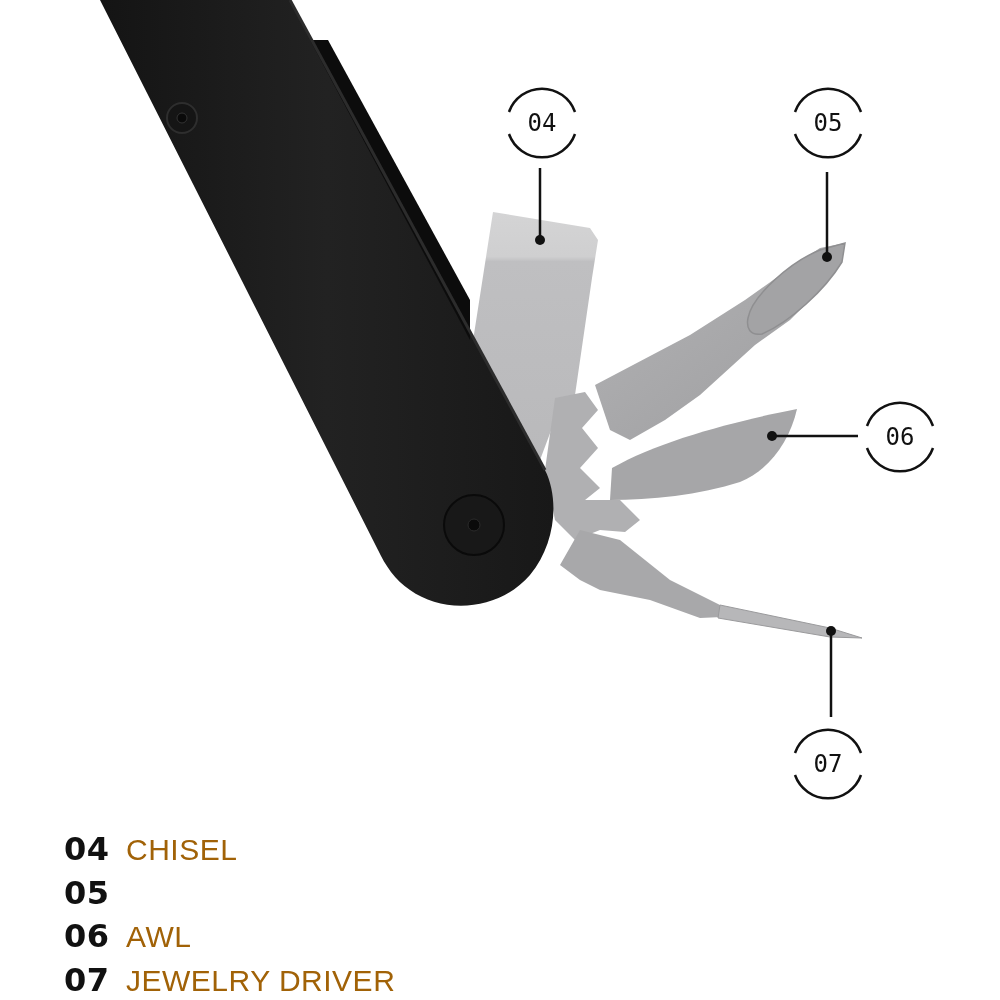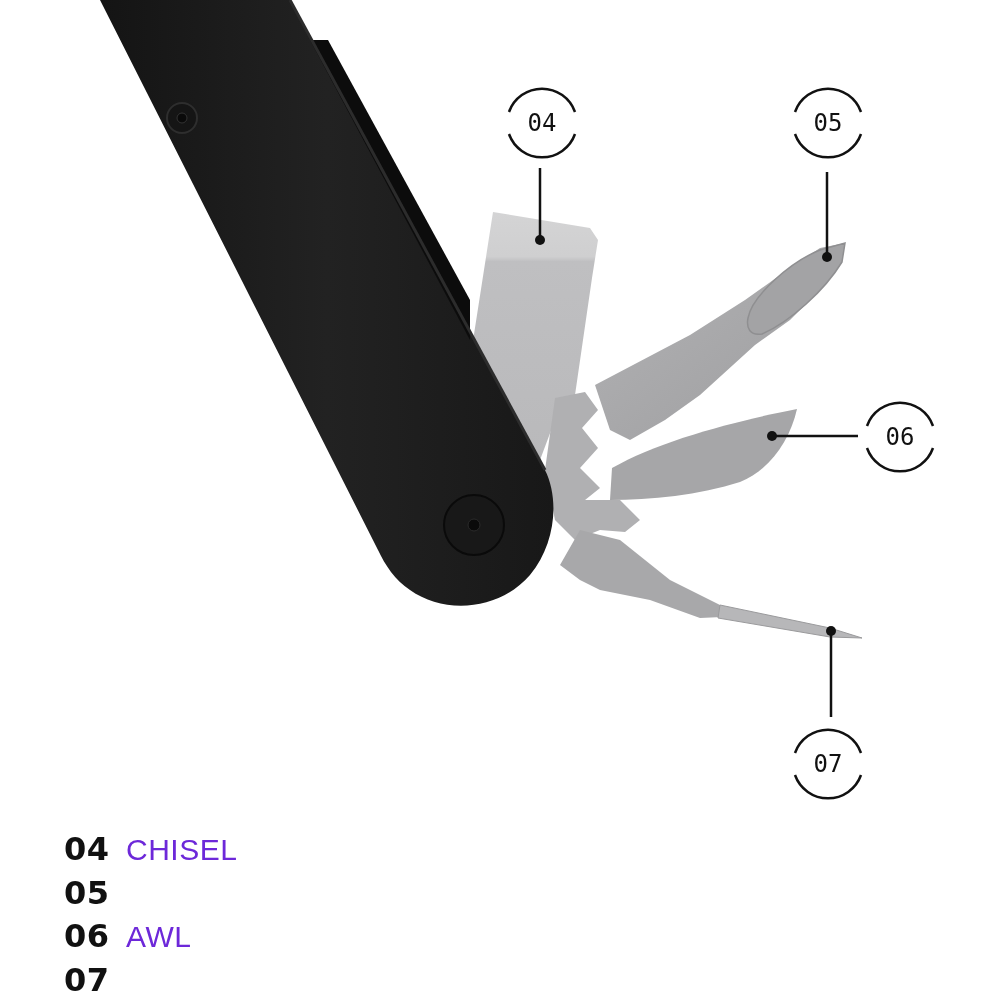--- a/index.html
+++ b/index.html
@@ -9,21 +9,21 @@
   .callout { position: absolute; width: 72px; height: 72px; }
   .callout-num { position: absolute; left: 0; top: 0; width: 72px; height: 72px;
                  display: flex; align-items: center; justify-content: center;
                  font-family: "DejaVu Sans Mono", "Liberation Mono", monospace;
                  font-size: 24px; font-weight: normal; color: #111111; letter-spacing: 0px; }
   .legend { position: absolute; left: 64px; top: 830px; }
   .legend-row { display: flex; align-items: baseline; height: 43.5px; }
   .legend-num { font-family: "DejaVu Sans", "Liberation Sans", sans-serif; font-weight: bold;
                 font-size: 32px; color: #111111; width: 62px; letter-spacing: 0.5px; }
   .legend-label { font-family: "Liberation Sans", "DejaVu Sans", sans-serif; font-size: 30px;
-                  color: #6d28d9; letter-spacing: 0.5px; font-stretch: condensed; }
+                  color: #a16207; letter-spacing: 0.5px; font-stretch: condensed; }
 </style>
 </head>
 <body>
 
 <svg class="scene" width="1000" height="1000" viewBox="0 0 1000 1000">
   <defs>
     <linearGradient id="chiselGrad" x1="0" y1="0" x2="0" y2="1">
       <stop offset="0" stop-color="#d4d4d5"></stop>
       <stop offset="0.18" stop-color="#cfcfd0"></stop>
       <stop offset="0.2" stop-color="#bfbfc1"></stop>
@@ -123,14 +123,15 @@
   </div>
   <div class="legend-row">
     <span class="legend-num">05</span>
   </div>
   <div class="legend-row">
     <span class="legend-num">06</span>
     <span class="legend-label">AWL</span>
   </div>
   <div class="legend-row">
     <span class="legend-num">07</span>
+    <span class="legend-label">JEWELRY DRIVER</span>
   </div>
 </div>
 
 </body></html>

